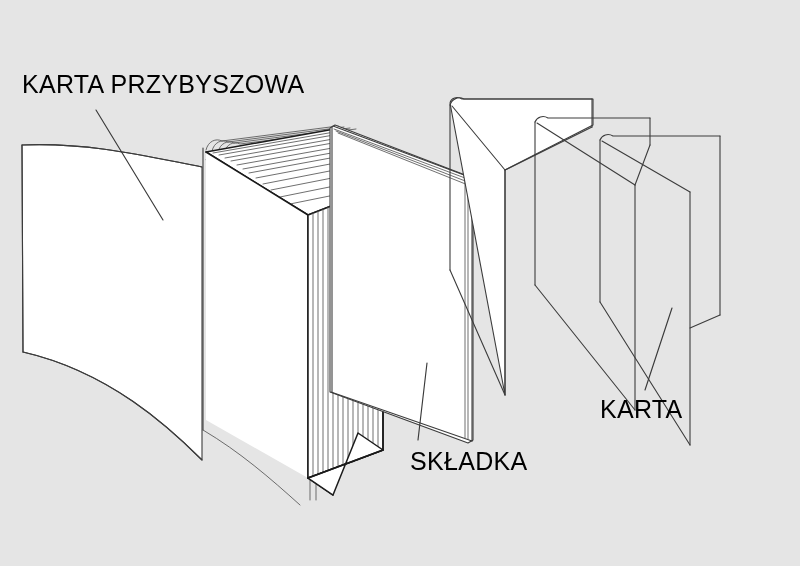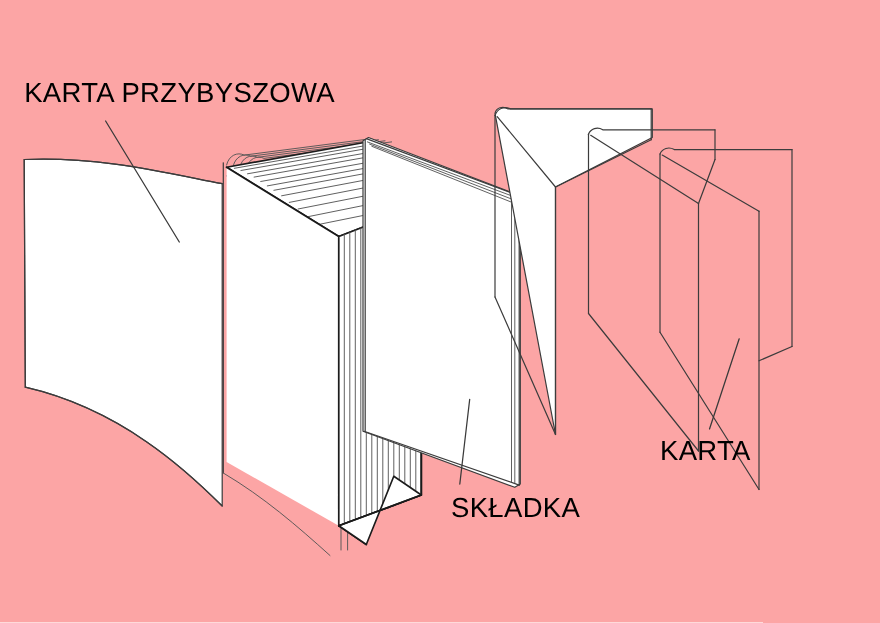--- a/index.html
+++ b/index.html
@@ -11,21 +11,21 @@
   body {
     width: 800px;
     height: 566px;
     overflow: hidden;
     font-family: "Liberation Sans", sans-serif;
   }
   #diagram-root {
     position: relative;
     width: 800px;
     height: 566px;
-    background: #fca5a5;
+    background: #e5e5e5;
   }
   svg#diagram-svg {
     display: block;
     width: 800px;
     height: 566px;
   }
   .paper-face {
     fill: #ffffff;
     stroke: #3c3c3c;
     stroke-width: 1.1;

